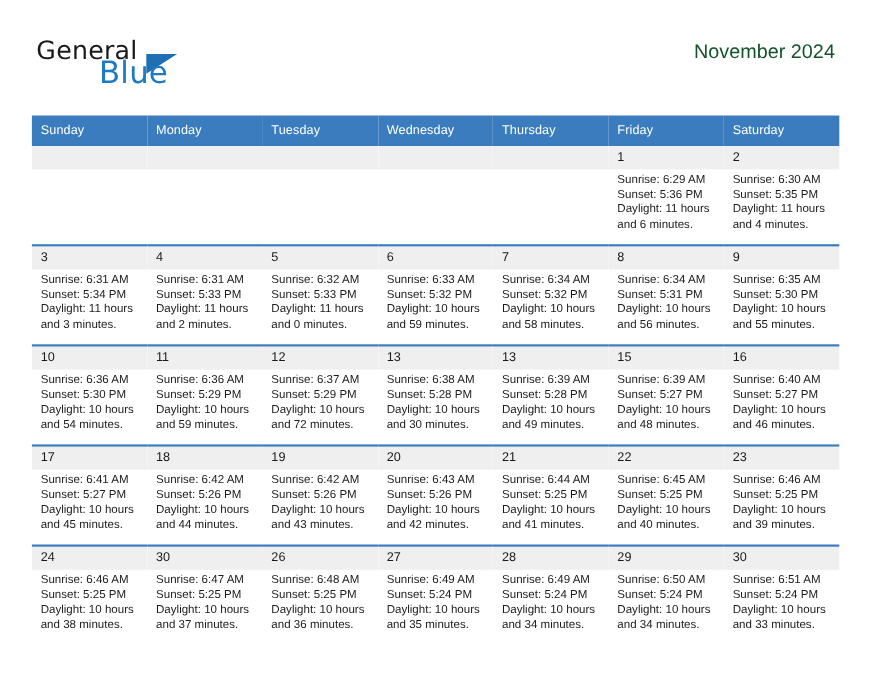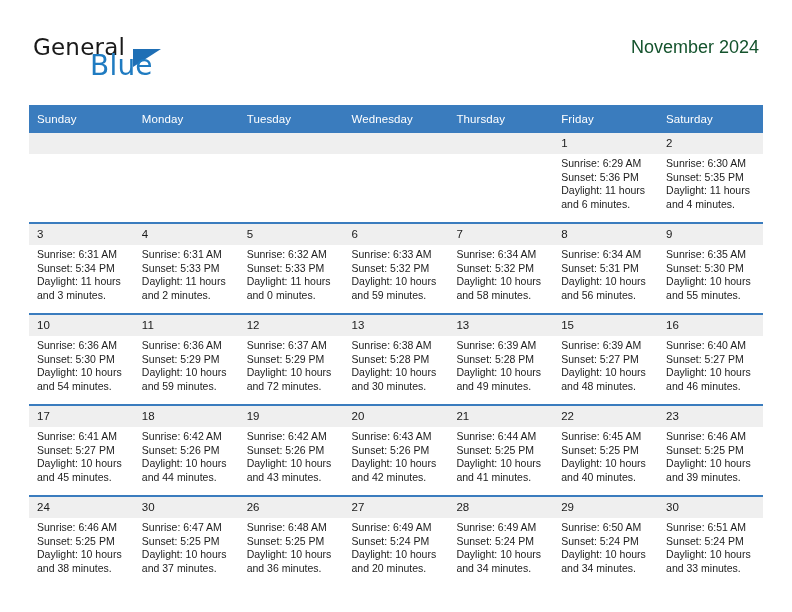--- a/index.html
+++ b/index.html
@@ -453,21 +453,21 @@
               <div class="line">Daylight: 10 hours</div>
               <div class="line">and 36 minutes.</div>
             </div>
           </td>
           <td>
             <span class="daynum">27</span>
             <div class="details">
               <div class="line">Sunrise: 6:49 AM</div>
               <div class="line">Sunset: 5:24 PM</div>
               <div class="line">Daylight: 10 hours</div>
-              <div class="line">and 20 minutes.</div>
+              <div class="line">and 35 minutes.</div>
             </div>
           </td>
           <td>
             <span class="daynum">28</span>
             <div class="details">
               <div class="line">Sunrise: 6:49 AM</div>
               <div class="line">Sunset: 5:24 PM</div>
               <div class="line">Daylight: 10 hours</div>
               <div class="line">and 34 minutes.</div>
             </div>

